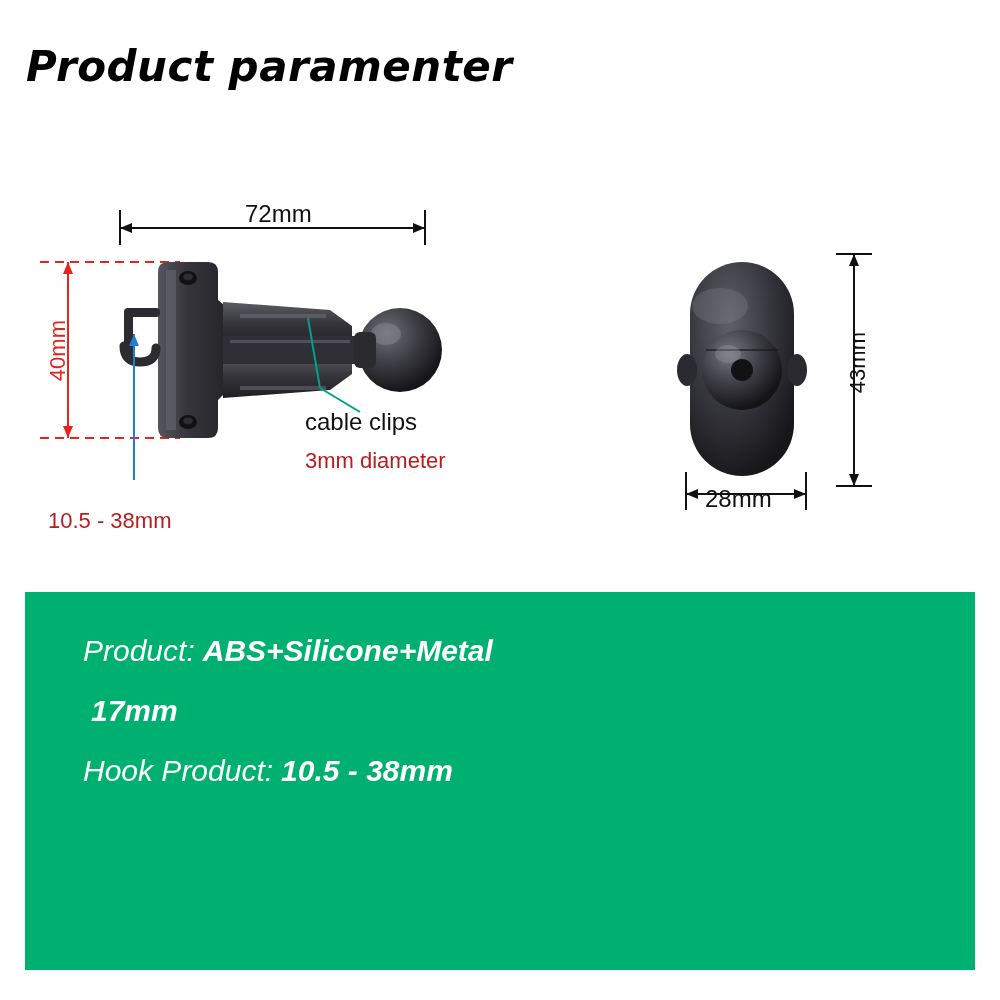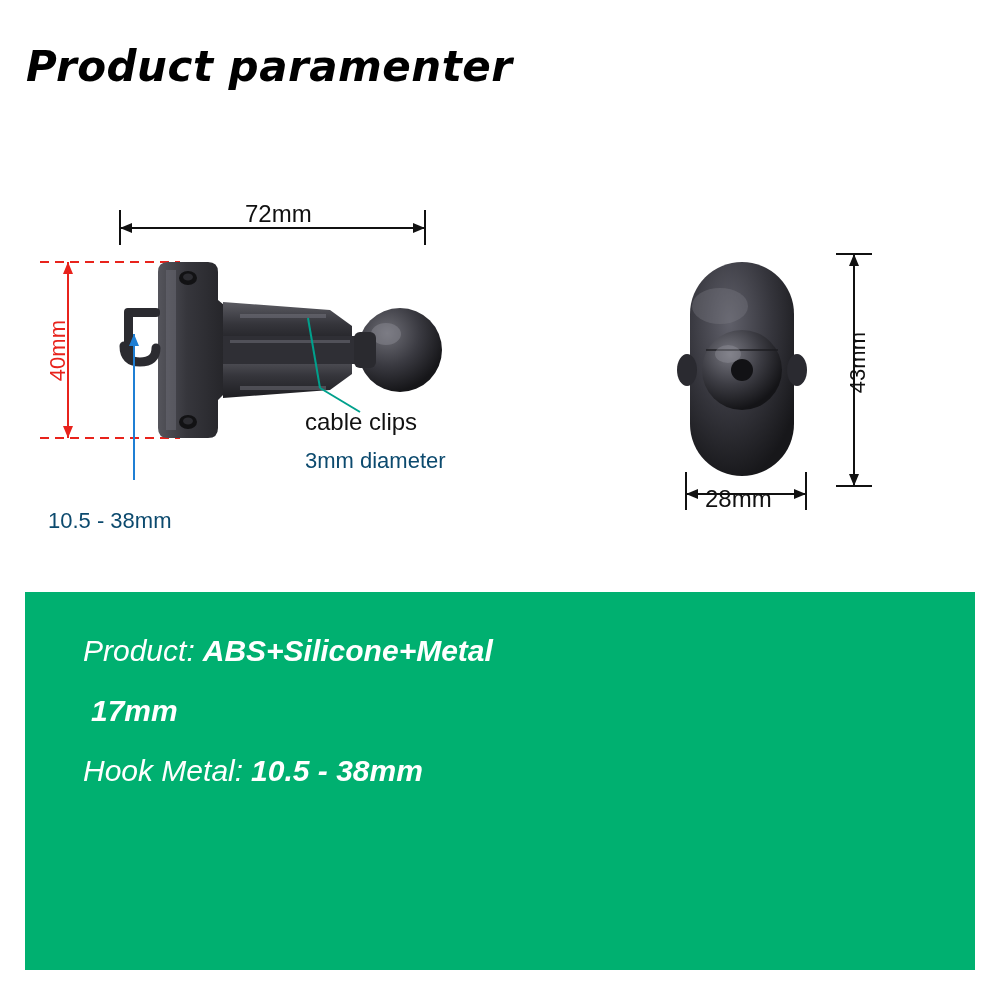--- a/index.html
+++ b/index.html
@@ -47,21 +47,21 @@
   }
 
   
   .lbl {
     position: absolute;
     font-family: "Liberation Sans", sans-serif;
     white-space: nowrap;
   }
 
   .lbl-dark { color: #111111; font-size: 24px; }
-  .lbl-blue { color: #0c4a6e; font-size: 22px; }
+  .lbl-blue { color: #b91c1c; font-size: 22px; }
 
   .vertical-red {
     writing-mode: vertical-rl;
     transform: rotate(180deg);
     color: #e8231c;
     font-size: 22px;
   }
   .vertical-dark {
     writing-mode: vertical-rl;
     transform: rotate(180deg);
@@ -286,20 +286,20 @@
       <div class="spec-row plain">
         <span class="spec-label">Product:</span>
         <span class="spec-value">ABS+Silicone+Metal</span>
       </div>
 
       <div class="spec-row plain">
         <span class="spec-value">17mm</span>
       </div>
 
       <div class="spec-row plain">
-        <span class="spec-label">Hook Metal:</span>
+        <span class="spec-label">Hook Product:</span>
         <span class="spec-value">10.5 - 38mm</span>
       </div>
 
     </div>
   </div>
 
 </div>
 
 </body></html>

